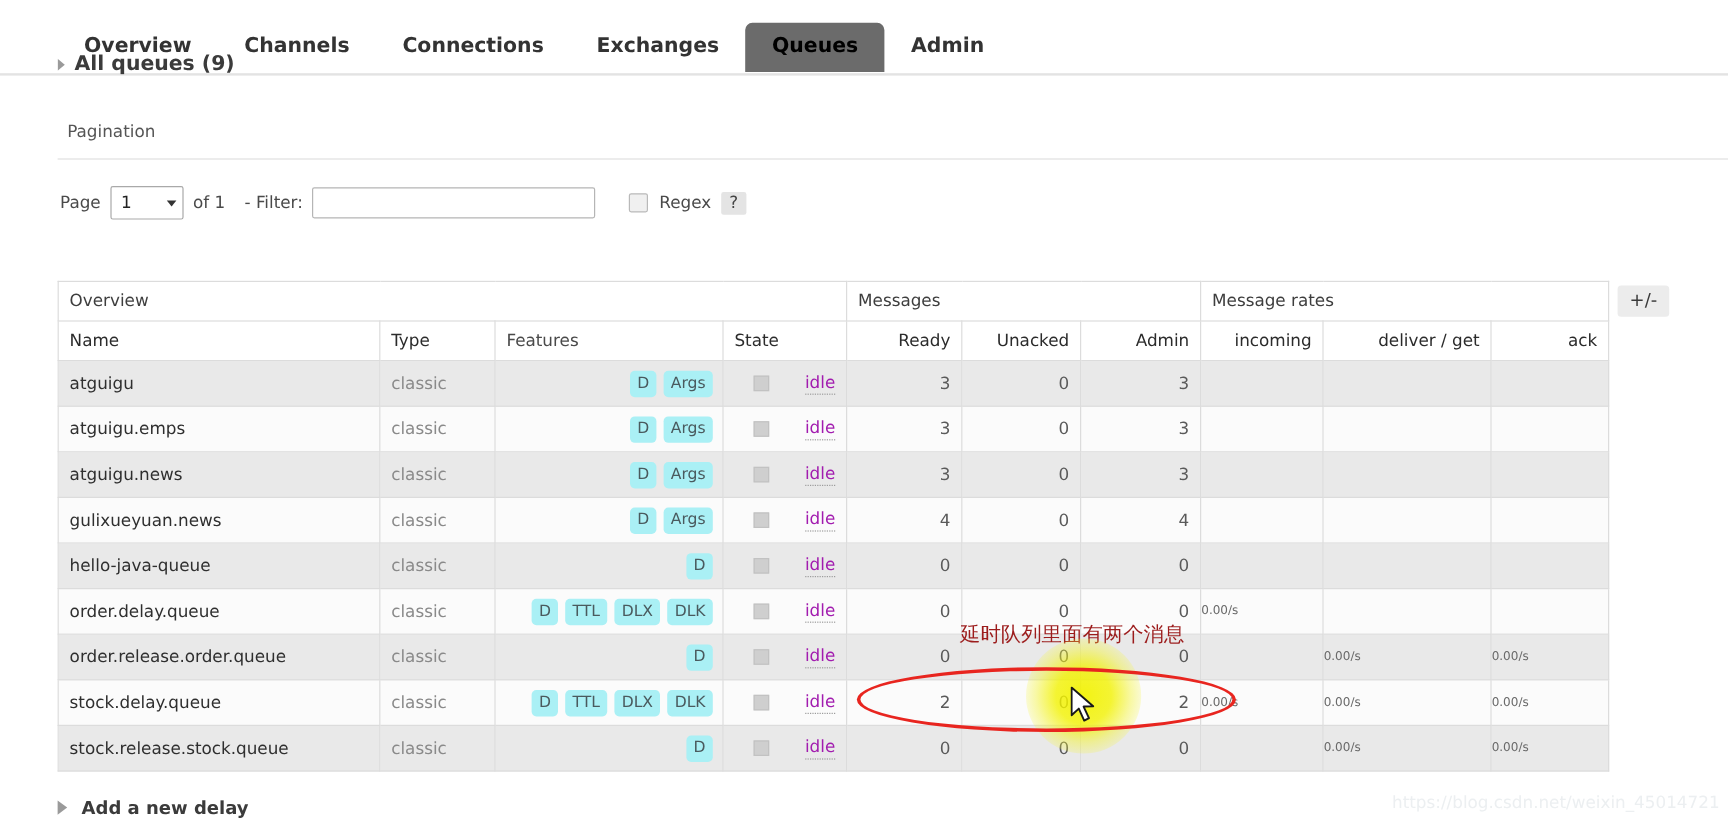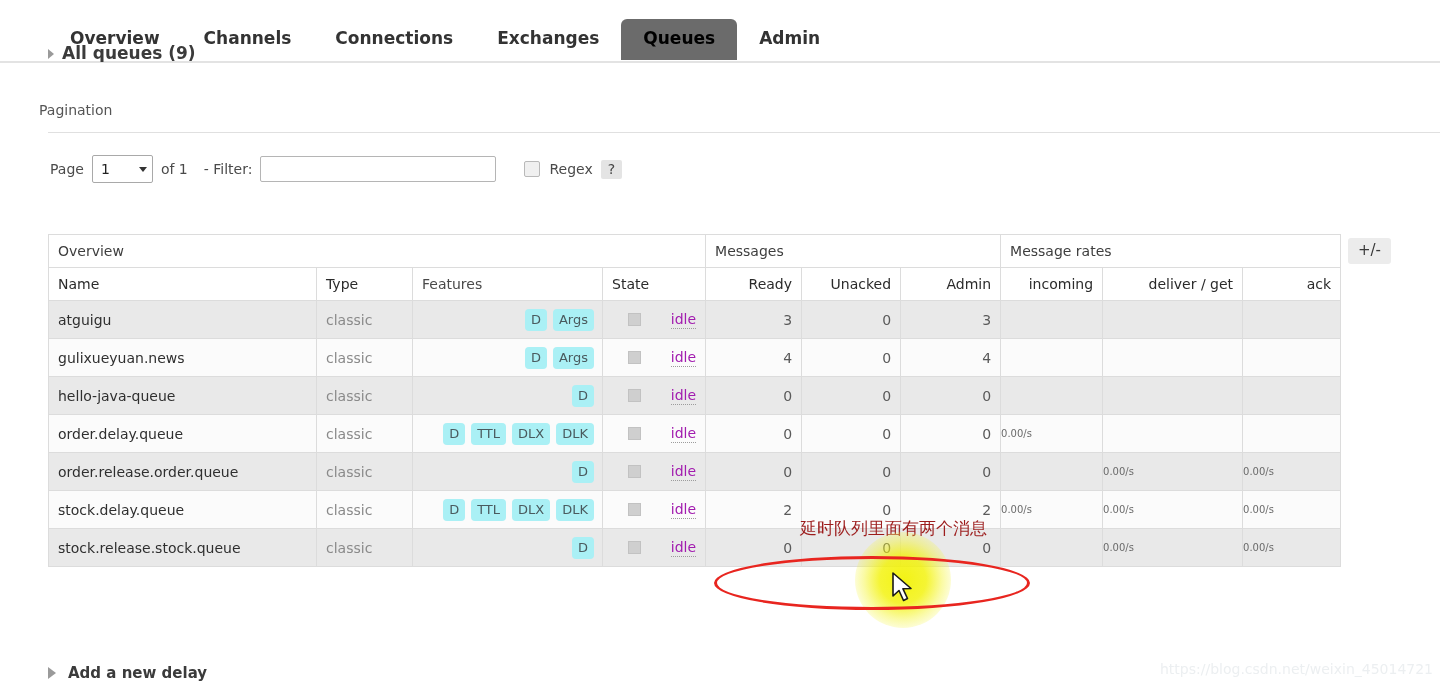--- a/index.html
+++ b/index.html
@@ -83,21 +83,21 @@
 
   
   #pagination-section {
     position: absolute;
     left: 0;
     top: 92px;
     width: 1440px;
   }
   #pagination-title {
     position: absolute;
-    left: 39px;
+    left: 56px;
     top: 10px;
     font-size: 14px;
     color: #555555;
   }
   #pagination-rule {
     position: absolute;
     left: 48px;
     top: 40px;
     width: 1392px;
     height: 1px;
@@ -452,20 +452,44 @@
           <td class="c-features"><span class="feat-tag">D</span><span class="feat-tag">Args</span></td>
           <td class="c-state"><span class="state-box"></span><span class="state-text">idle</span></td>
           <td class="c-num">3</td>
           <td class="c-num">0</td>
           <td class="c-num">3</td>
           <td class="c-rate"></td>
           <td class="c-rate"></td>
           <td class="c-rate"></td>
         </tr>
         <tr class="qrow even">
+          <td class="c-name">atguigu.emps</td>
+          <td class="c-type">classic</td>
+          <td class="c-features"><span class="feat-tag">D</span><span class="feat-tag">Args</span></td>
+          <td class="c-state"><span class="state-box"></span><span class="state-text">idle</span></td>
+          <td class="c-num">3</td>
+          <td class="c-num">0</td>
+          <td class="c-num">3</td>
+          <td class="c-rate"></td>
+          <td class="c-rate"></td>
+          <td class="c-rate"></td>
+        </tr>
+        <tr class="qrow odd">
+          <td class="c-name">atguigu.news</td>
+          <td class="c-type">classic</td>
+          <td class="c-features"><span class="feat-tag">D</span><span class="feat-tag">Args</span></td>
+          <td class="c-state"><span class="state-box"></span><span class="state-text">idle</span></td>
+          <td class="c-num">3</td>
+          <td class="c-num">0</td>
+          <td class="c-num">3</td>
+          <td class="c-rate"></td>
+          <td class="c-rate"></td>
+          <td class="c-rate"></td>
+        </tr>
+        <tr class="qrow even">
           <td class="c-name">gulixueyuan.news</td>
           <td class="c-type">classic</td>
           <td class="c-features"><span class="feat-tag">D</span><span class="feat-tag">Args</span></td>
           <td class="c-state"><span class="state-box"></span><span class="state-text">idle</span></td>
           <td class="c-num">4</td>
           <td class="c-num">0</td>
           <td class="c-num">4</td>
           <td class="c-rate"></td>
           <td class="c-rate"></td>
           <td class="c-rate"></td>

